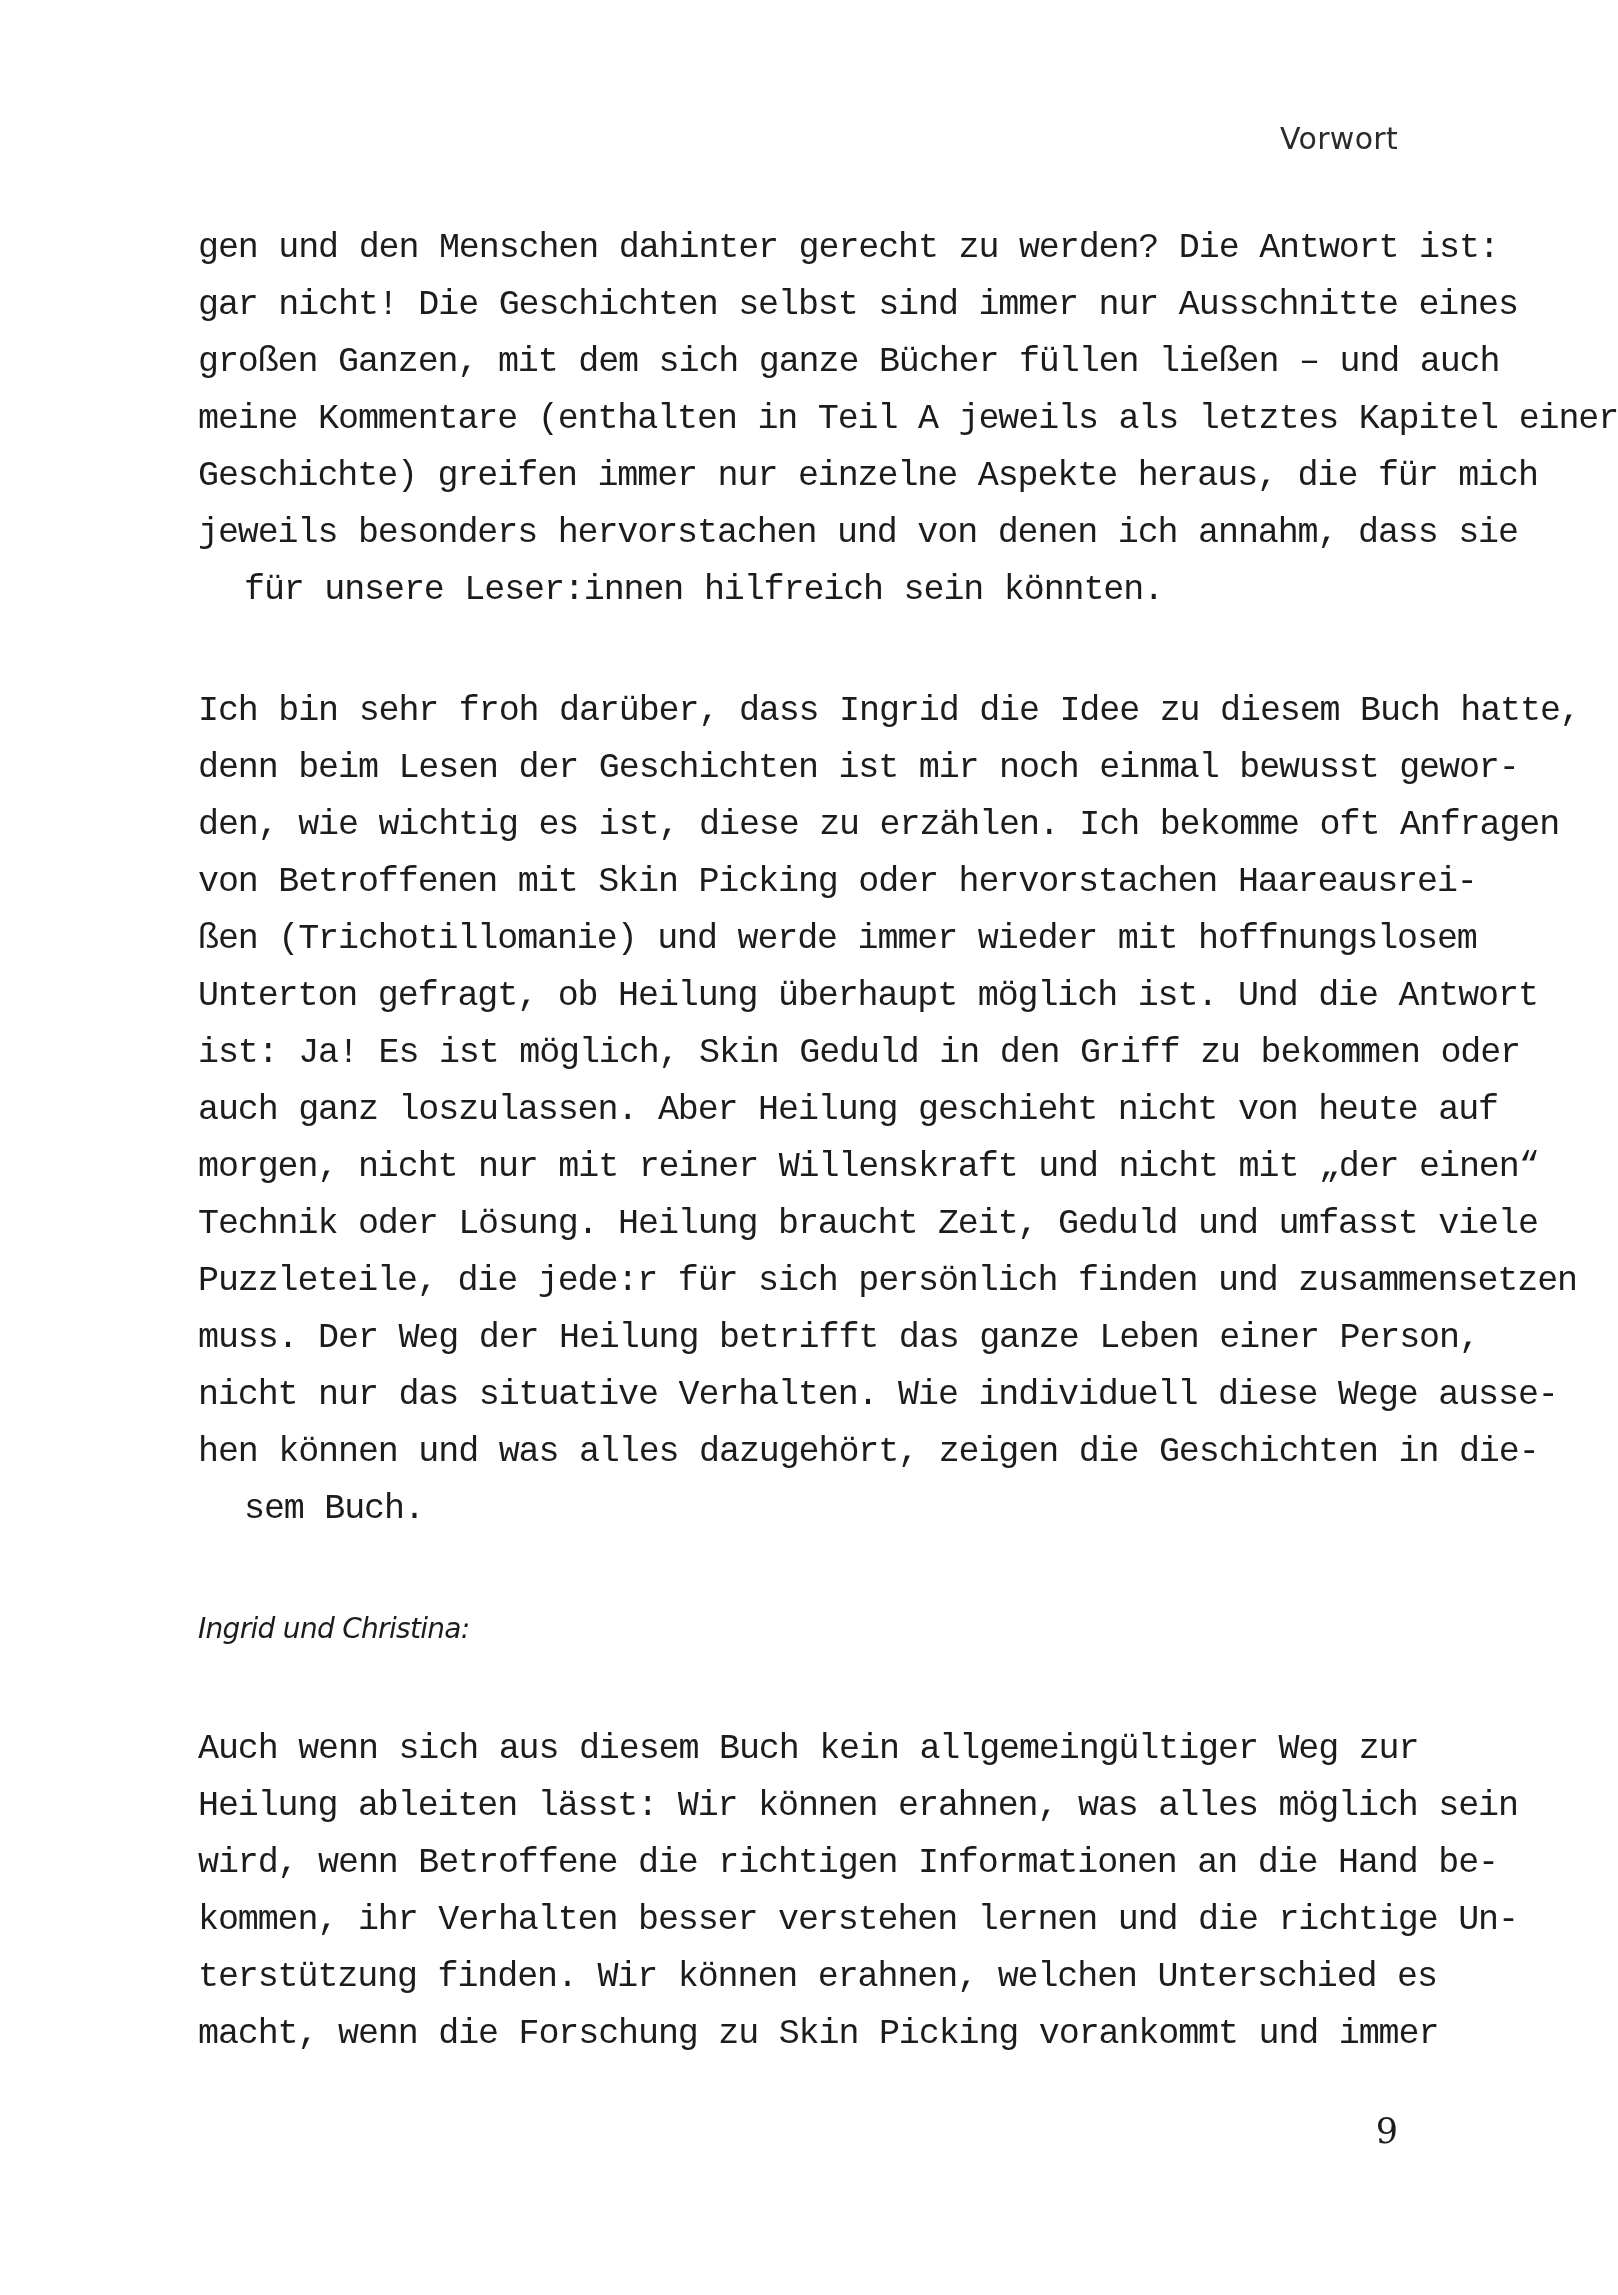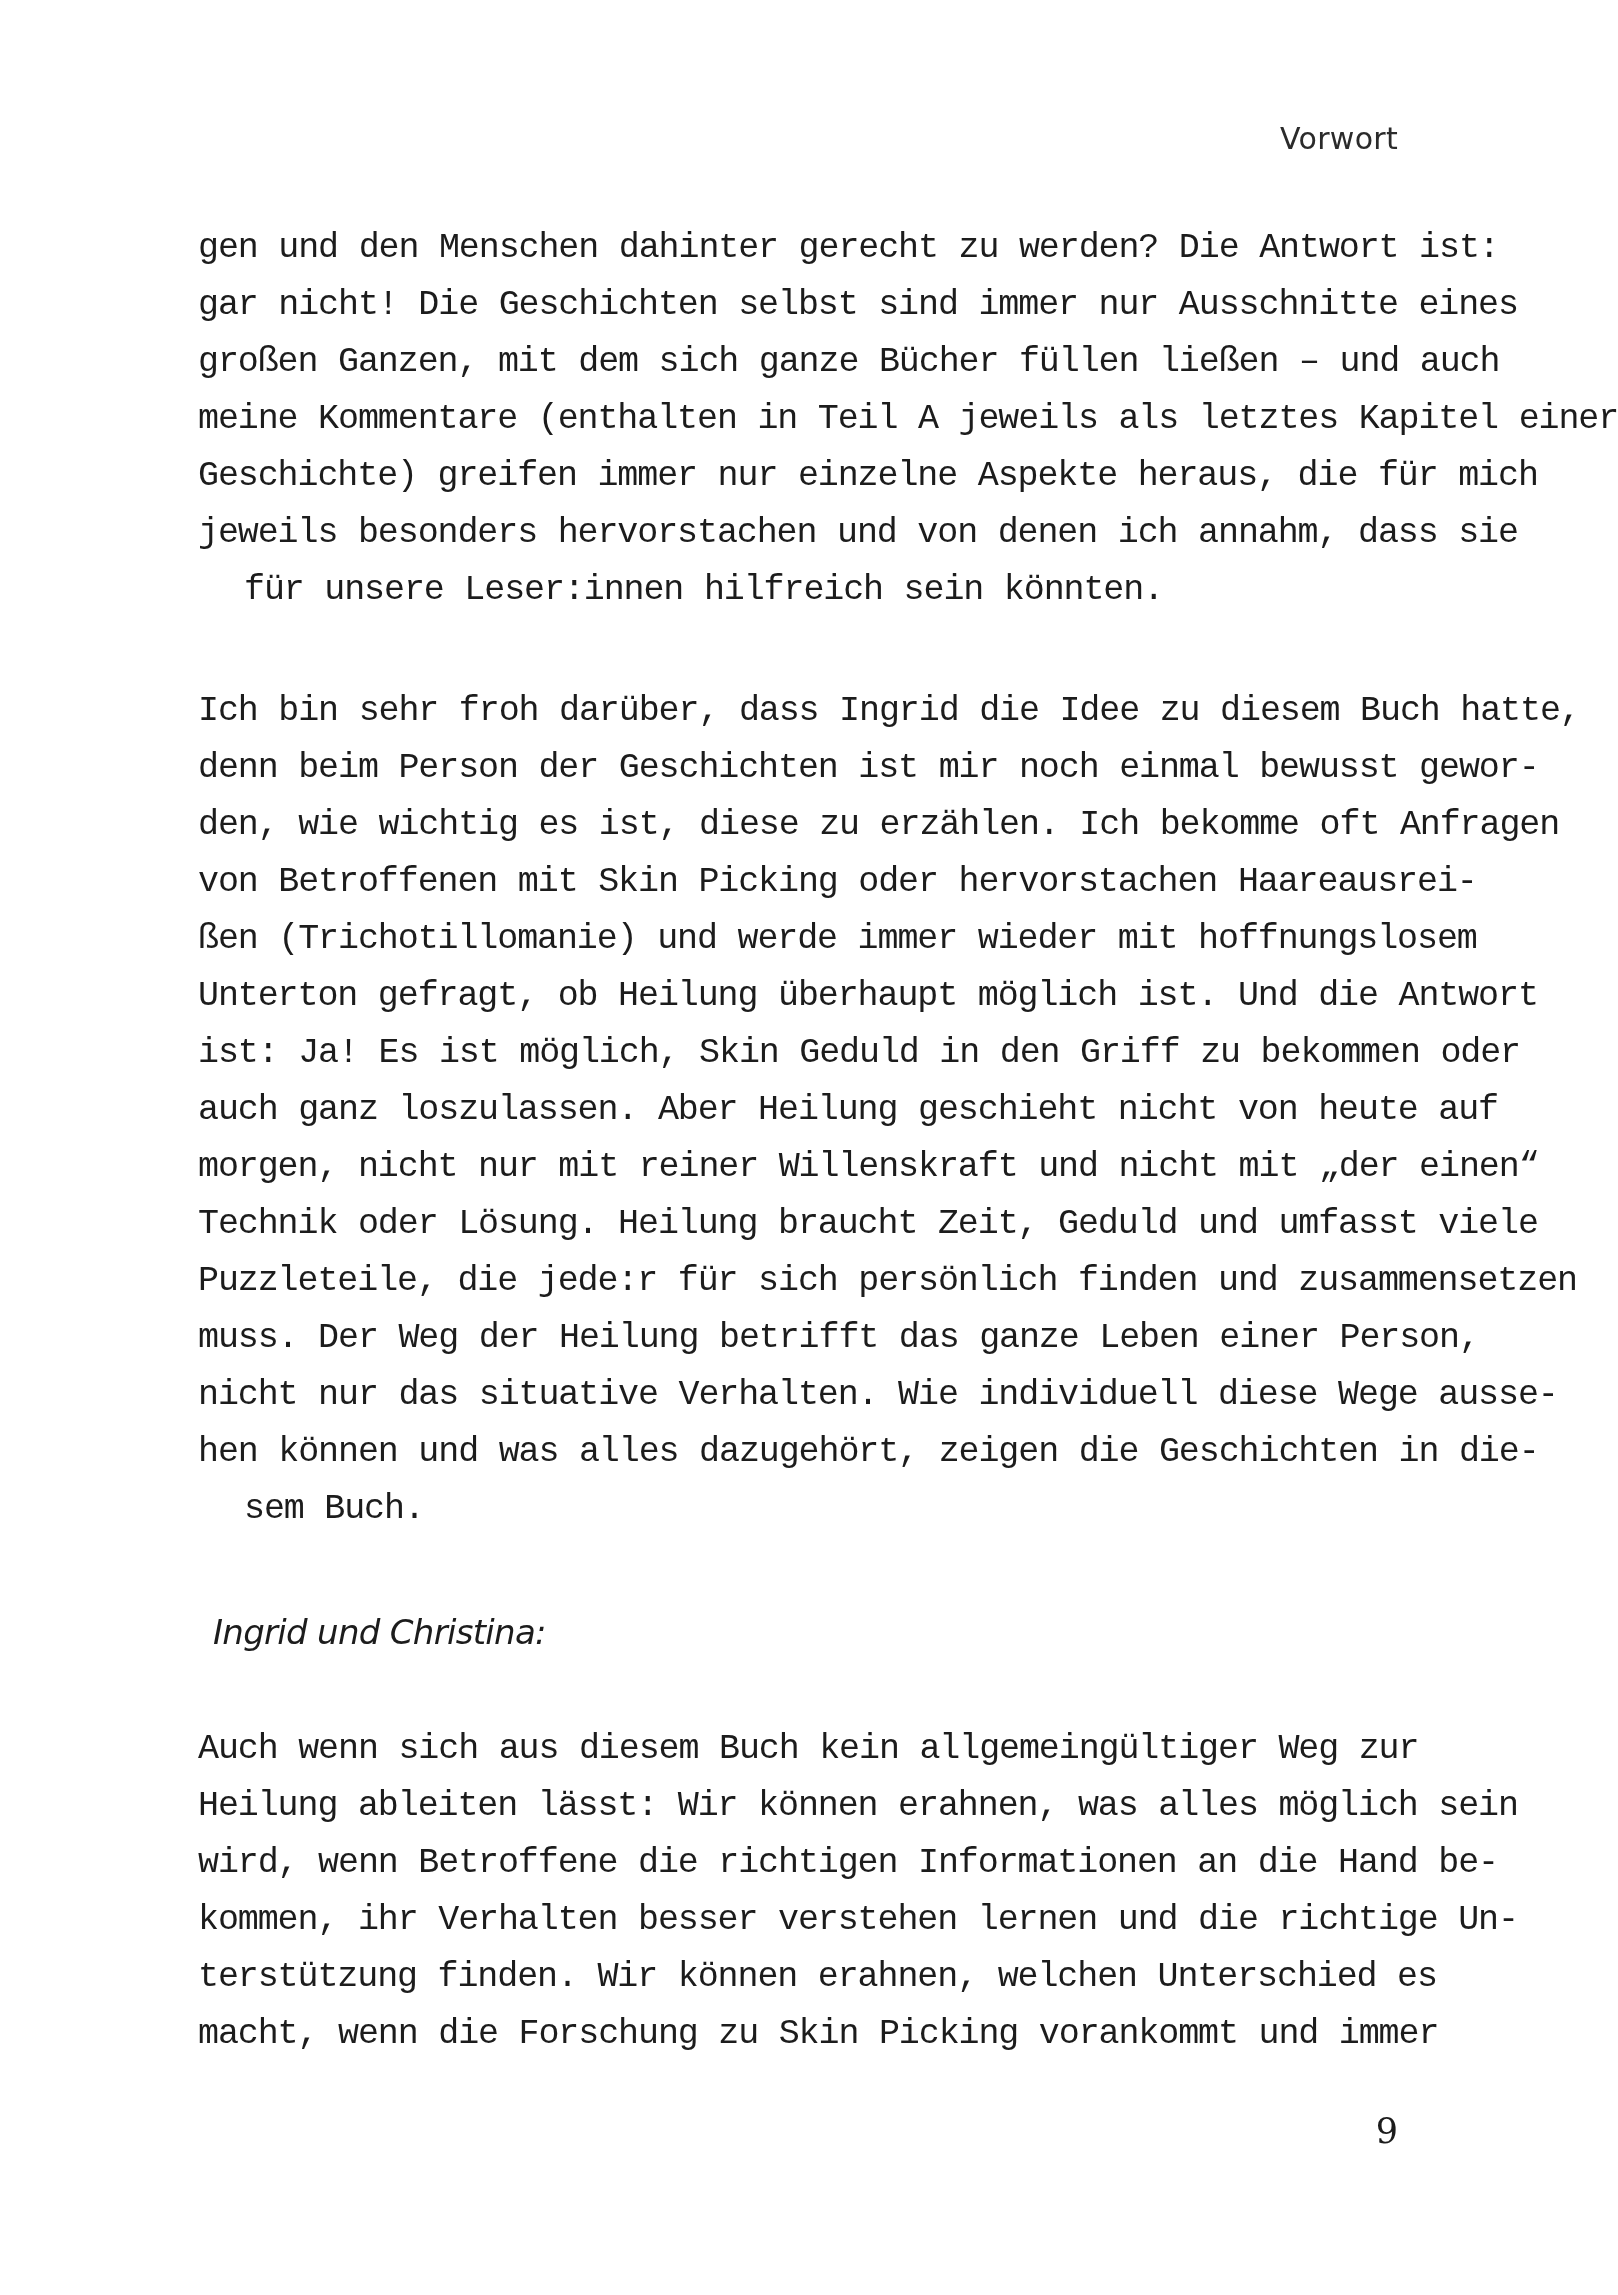--- a/index.html
+++ b/index.html
@@ -16,22 +16,22 @@
   }
   .line {
     display: block; height: 57px; white-space: nowrap;
     text-align: justify; text-align-last: justify;
   }
   .line.last { text-align-last: left; margin-left: 46px; }
   .p1 { top: 220px; }
   .p2 { top: 683px; }
   .p3 { top: 1701px; margin-top: 20px; }
   .section-heading {
-    position: absolute; left: 213px; top: 1612px;
-    font-family: "DejaVu Sans", sans-serif; font-style: italic; font-size: 34px; color: #1c1c1c;
+    position: absolute; left: 198px; top: 1612px;
+    font-family: "DejaVu Sans", sans-serif; font-style: italic; font-size: 28px; color: #1c1c1c;
     letter-spacing: -0.7px;
   }
   .page-number {
     position: absolute; right: 210px; top: 2111px;
     font-family: "DejaVu Serif", serif; font-size: 35px; color: #1c1c1c;
   }
 </style>
 </head>
 <body>
 
@@ -44,21 +44,21 @@
     <span class="line">gar nicht! Die Geschichten selbst sind immer nur Ausschnitte eines</span>
     <span class="line">großen Ganzen, mit dem sich ganze Bücher füllen ließen – und auch</span>
     <span class="line">meine Kommentare (enthalten in Teil A jeweils als letztes Kapitel einer</span>
     <span class="line">Geschichte) greifen immer nur einzelne Aspekte heraus, die für mich</span>
     <span class="line">jeweils besonders hervorstachen und von denen ich annahm, dass sie</span>
     <span class="line last">für unsere Leser:innen hilfreich sein könnten.</span>
   </div>
 
   <div class="body-text p2">
     <span class="line">Ich bin sehr froh darüber, dass Ingrid die Idee zu diesem Buch hatte,</span>
-    <span class="line">denn beim Person der Geschichten ist mir noch einmal bewusst gewor-</span>
+    <span class="line">denn beim Lesen der Geschichten ist mir noch einmal bewusst gewor-</span>
     <span class="line">den, wie wichtig es ist, diese zu erzählen. Ich bekomme oft Anfragen</span>
     <span class="line">von Betroffenen mit Skin Picking oder hervorstachen Haareausrei-</span>
     <span class="line">ßen (Trichotillomanie) und werde immer wieder mit hoffnungslosem</span>
     <span class="line">Unterton gefragt, ob Heilung überhaupt möglich ist. Und die Antwort</span>
     <span class="line">ist: Ja! Es ist möglich, Skin Geduld in den Griff zu bekommen oder</span>
     <span class="line">auch ganz loszulassen. Aber Heilung geschieht nicht von heute auf</span>
     <span class="line">morgen, nicht nur mit reiner Willenskraft und nicht mit „der einen“</span>
     <span class="line">Technik oder Lösung. Heilung braucht Zeit, Geduld und umfasst viele</span>
     <span class="line">Puzzleteile, die jede:r für sich persönlich finden und zusammensetzen</span>
     <span class="line">muss. Der Weg der Heilung betrifft das ganze Leben einer Person,</span>

